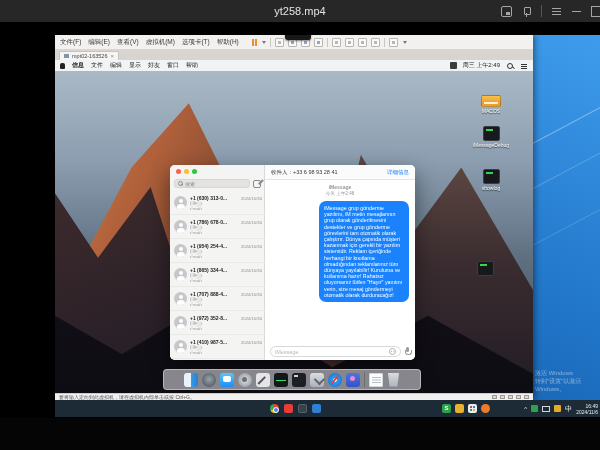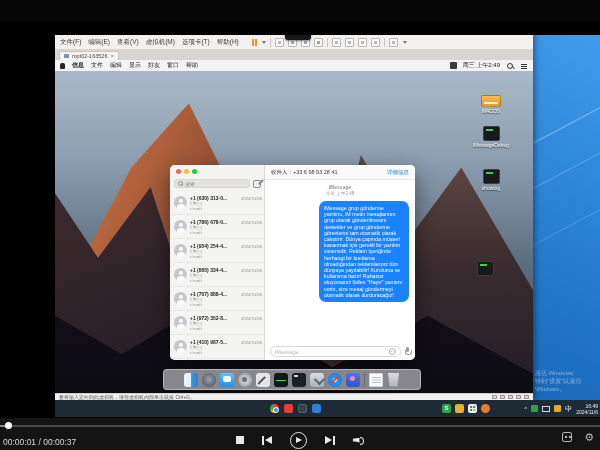--- a/index.html
+++ b/index.html
@@ -196,20 +196,31 @@
   .rbtns { position:absolute; right:6px; top:14px; display:flex; gap:12px; align-items:center; }
   .boss { width:10px; height:10px; border:1px solid #b5b5b5; border-radius:2px; position:relative; }
   .boss::before { content:""; position:absolute; left:2px; top:3px; width:1.5px; height:1.5px; background:#b5b5b5; box-shadow:4px 0 0 #b5b5b5; }
   .gear { color:#b5b5b5; font-size:11px; line-height:10px; }
 </style>
 </head>
 <body>
 
 <div id="stage">
 
+  <div class="titlebar">
+    <div class="title">yt258.mp4</div>
+    <div class="tb-icons">
+      <div class="tbi pip-i"></div>
+      <div class="tbi pin-i"></div>
+      <div class="tb-sep"></div>
+      <div class="tbi ham-i"></div>
+      <div class="tbi min-i"></div>
+      <div class="tbi max-i"></div>
+    </div>
+  </div>
 
   <div class="video">
     <div class="desktop">
 
       <div class="watermark">
         <div>激活 Windows</div>
         <div>转到"设置"以激活 Windows。</div>
       </div>
 
       <div class="vmwin">
@@ -456,31 +467,14 @@
         </div>
         <div class="tkclock">
           <div>16:49</div>
           <div>2024/11/6</div>
         </div>
       </div>
 
     </div>
   </div>
 
-  <div class="controls">
-    <div class="track"></div>
-    <div class="played"></div>
-    <div class="knob"></div>
-    <div class="timetext">00:00:01 / 00:00:37</div>
-    <div class="cbtns">
-      <div class="stop"></div>
-      <div class="prev"></div>
-      <div class="play"></div>
-      <div class="next"></div>
-      <div class="vol"></div>
-    </div>
-    <div class="rbtns">
-      <div class="boss"></div>
-      <div class="gear">⚙</div>
-    </div>
-  </div>
 
 </div>
 
 </body></html>

